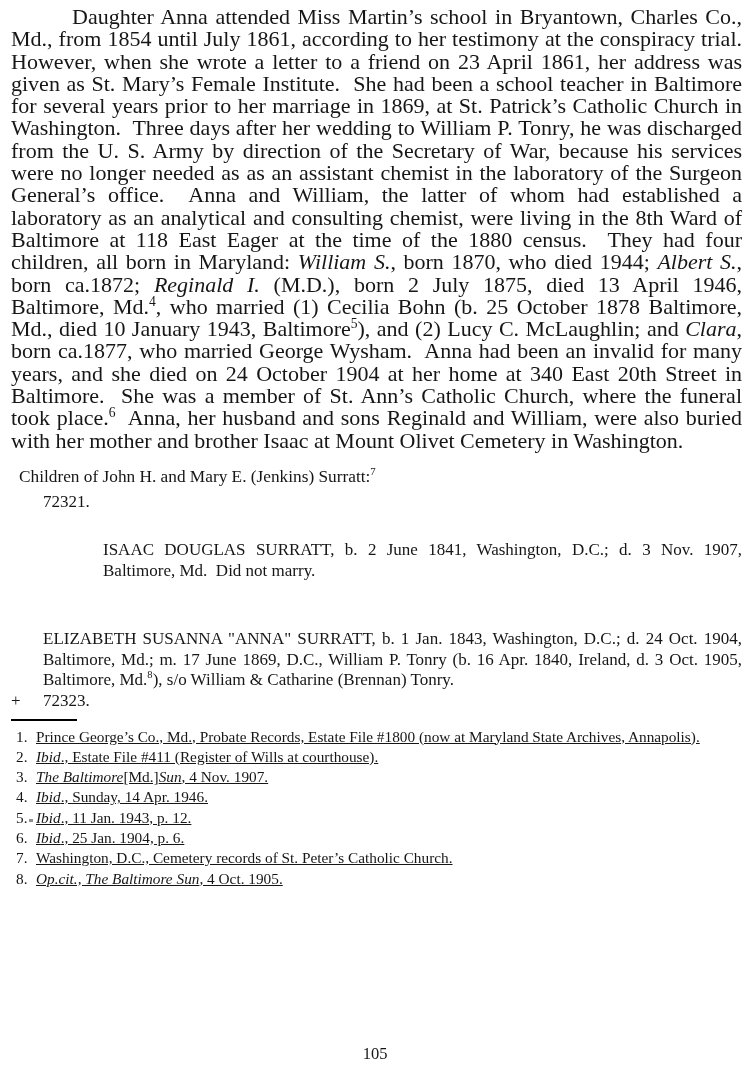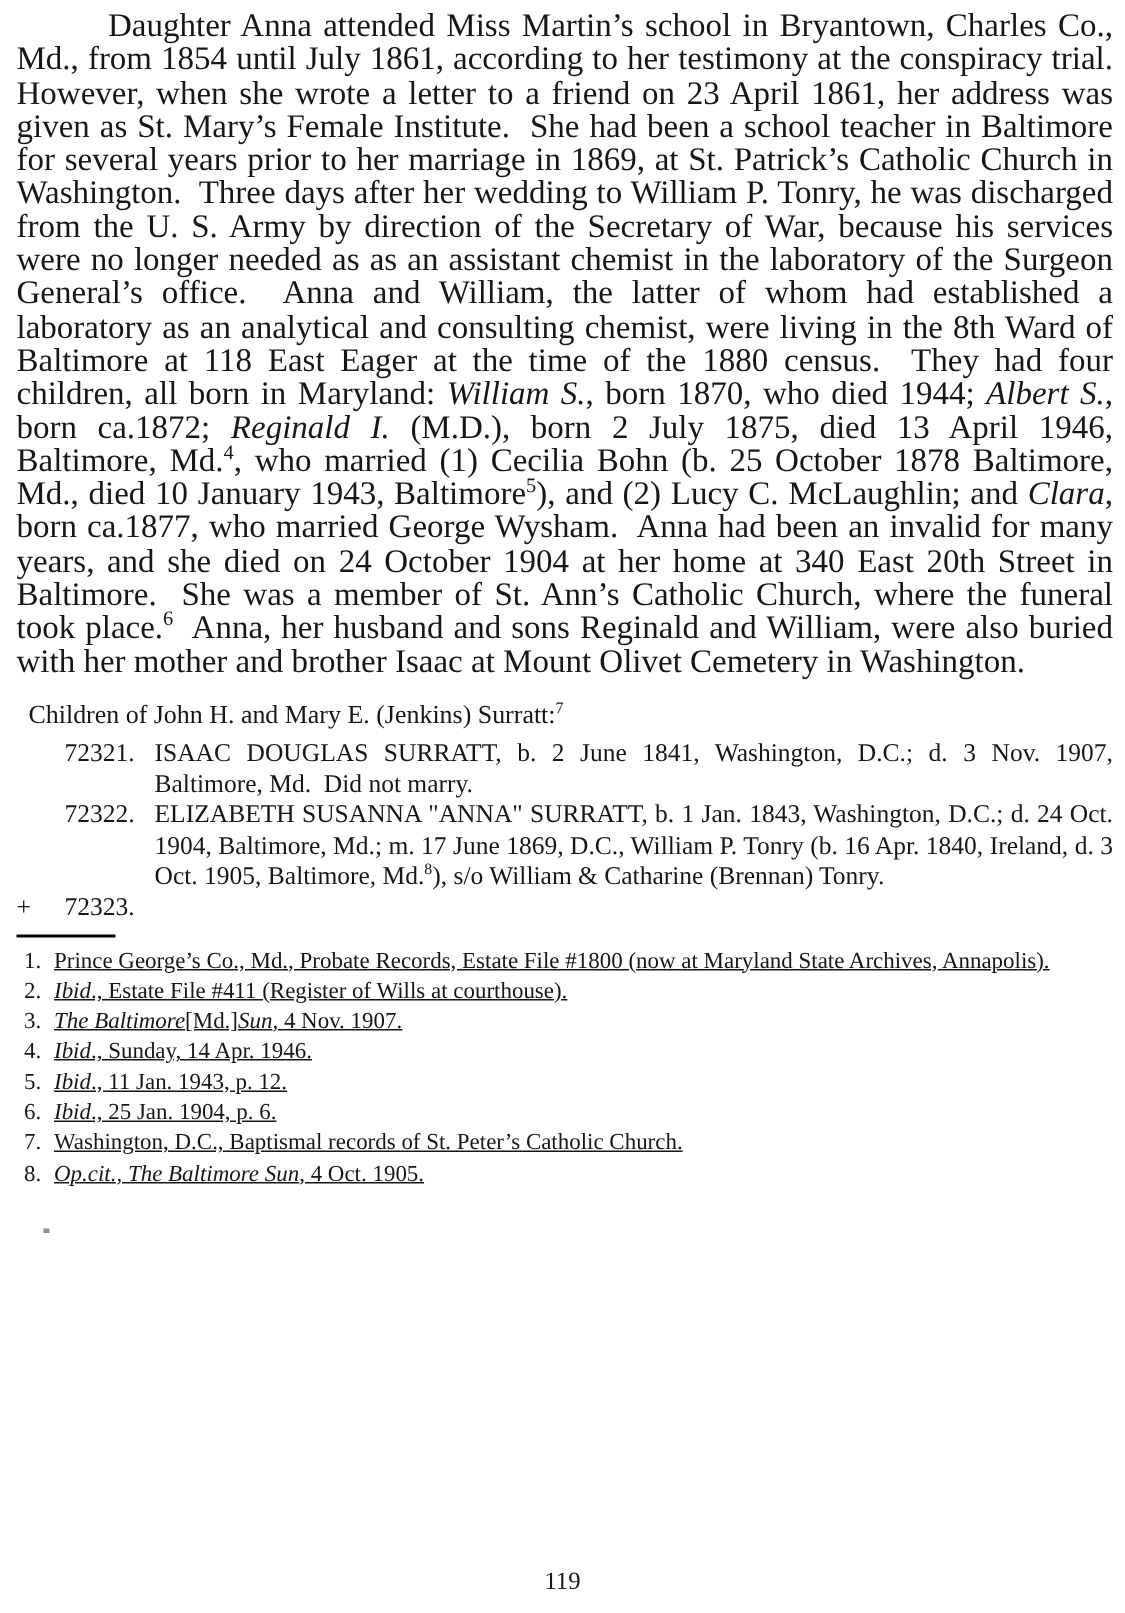--- a/index.html
+++ b/index.html
@@ -36,21 +36,21 @@
     white-space: pre-wrap;
   }
   .entries { margin-top: 5px; }
   .entry {
     display: flex;
     font-size: 17px;
     line-height: 20.6px;
   }
   .prefix { flex: none; width: 32px; }
   .num    { flex: none; width: 60px; }
-  .etext  { flex: 1; text-align: justify; white-space: pre-wrap; }
+  .etext  { flex: 1; text-align: justify; white-space: pre-wrap; margin-top: 48px; }
   .fnrule {
     width: 66px;
     height: 2px;
     background: #000;
     margin: 7px 0 0 0;
     border: none;
   }
   .footnotes { margin-top: 6px; }
   .footnote {
     display: flex;
@@ -96,21 +96,20 @@
   <div class="entries">
 
     <div class="entry">
       <span class="prefix"></span>
       <span class="num">72321.</span>
       <span class="etext"><span>ISAAC DOUGLAS SURRATT, b. 2 June 1841, Washington, D.C.; d. 3 Nov. 1907, Baltimore, Md.  Did not marry.</span></span>
     </div>
 
     <div class="entry">
       <span class="prefix"></span>
-      <span class="num">72322.</span>
       <span class="etext"><span>ELIZABETH SUSANNA "ANNA" SURRATT, b. 1 Jan. 1843, Washington, D.C.; d. 24 Oct. 1904, Baltimore, Md.; m. 17 June 1869, D.C., William P. Tonry (b. 16 Apr. 1840, Ireland, d. 3 Oct. 1905, Baltimore, Md.</span><sup>8</sup><span>), s/o William &amp; Catharine (Brennan) Tonry.</span></span>
     </div>
 
     <div class="entry">
       <span class="prefix">+</span>
       <span class="num">72323.</span>
     </div>
 
   </div>
 
@@ -143,27 +142,27 @@
       <span class="ftext"><span class="i">Ibid</span><span>., 11 Jan. 1943, p. 12.</span></span>
     </div>
 
     <div class="footnote">
       <span class="fnum">6.</span>
       <span class="ftext"><span class="i">Ibid</span><span>., 25 Jan. 1904, p. 6.</span></span>
     </div>
 
     <div class="footnote">
       <span class="fnum">7.</span>
-      <span class="ftext"><span>Washington, D.C., Baptismal records of St. Peter’s Catholic Church.</span></span>
+      <span class="ftext"><span>Washington, D.C., Cemetery records of St. Peter’s Catholic Church.</span></span>
     </div>
 
     <div class="footnote">
       <span class="fnum">8.</span>
       <span class="ftext"><span class="i">Op.cit., The Baltimore Sun</span><span>, 4 Oct. 1905.</span></span>
     </div>
 
   </div>
 
   <div class="speck"></div>
 
-  <div class="pageno">119</div>
+  <div class="pageno">105</div>
 
 </div>
 
 </body></html>

